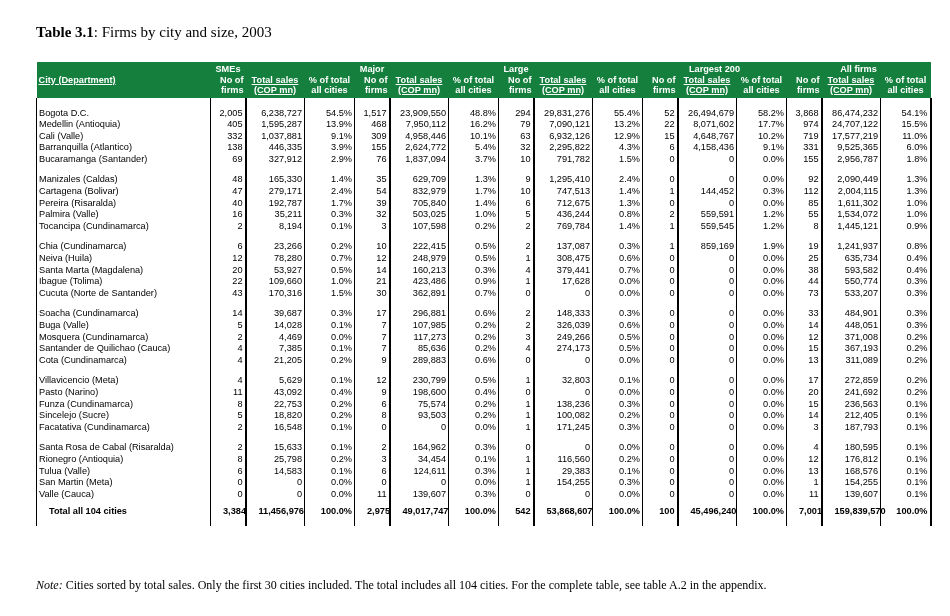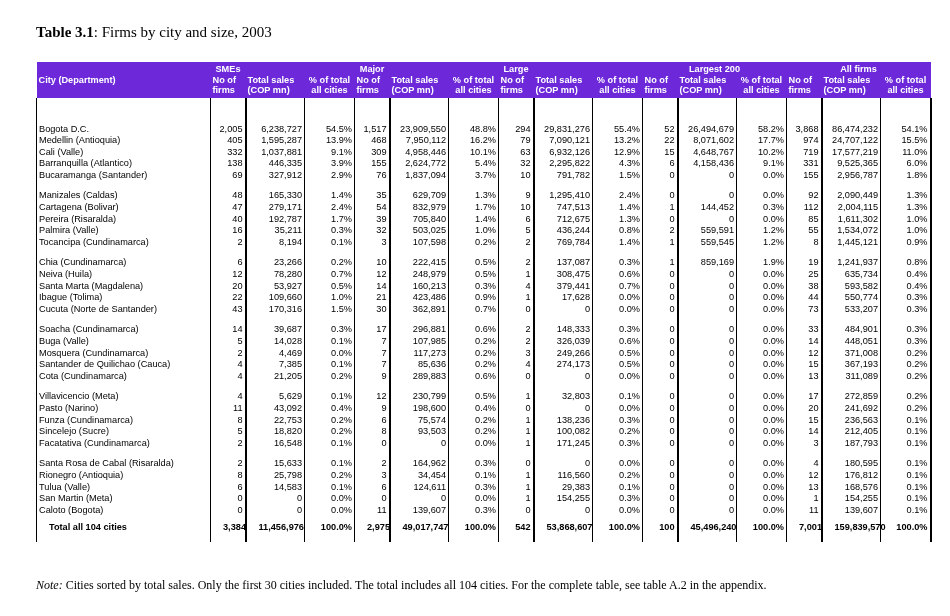--- a/index.html
+++ b/index.html
@@ -4,33 +4,33 @@
 <style>
   html, body { margin: 0; padding: 0; background: #ffffff; }
   body { width: 950px; height: 616px; position: relative; overflow: hidden; font-family: "Liberation Sans", sans-serif; color: #000; }
   .title { position: absolute; left: 36px; top: 24px; font-family: "Liberation Serif", serif; font-size: 15px; }
   .title b { font-weight: bold; }
   table.data { position: absolute; left: 36px; top: 62px; border-collapse: collapse; table-layout: fixed; width: 889px; font-size: 9.2px; }
   table.data col.city { width: 174px; }
   table.data col.no { width: 35px; }
   table.data col.tot { width: 59px; }
   table.data col.pct { width: 50px; }
-  thead th { background: #6d28d9; color: #fff; font-weight: bold; padding: 0 2px; line-height: 10.5px; white-space: nowrap; font-size: 9.2px; }
+  thead th { background: #15803d; color: #fff; font-weight: bold; padding: 0 2px; line-height: 10.5px; white-space: nowrap; font-size: 9.2px; }
   thead th.grp { text-align: center; padding-top: 2px; }
-  thead th.city { text-align: left; vertical-align: middle; padding-left: 2px; }
-  thead th.num { text-align: left; }
+  thead th.city { text-align: left; vertical-align: middle; padding-left: 2px; text-decoration: underline; }
+  thead th.num { text-align: right; }
   thead th.pctc { text-align: center; margin-top: 40px; }
-  thead th.totc { text-align: left; }
+  thead th.totc { text-align: center; text-decoration: underline; }
   tbody td { padding: 0 2px; line-height: 11.6px; height: 11.6px; white-space: nowrap; text-align: right; }
   tbody td.city { text-align: left; border-left: 1px solid #000; }
   tbody td.bl { border-left: 2px solid #000; }
   tbody td.tl { border-left: 1px solid #000; }
   tbody td.br { border-right: 2px solid #000; }
   tbody tr.spacer td { height: 9px; line-height: 9px; }
-  tbody tr.top td { padding-top: 26px; margin-left: 32px; }
+  tbody tr.top td { padding-top: 10px; margin-left: 32px; }
   tbody tr.total td { font-weight: bold; padding-top: 6px; padding-bottom: 8px; padding-left: 12px; }
   .note { position: absolute; left: 36px; top: 578px; font-family: Liberation Serif, serif; font-size: 12px; }
   .note i { font-style: italic; }
 </style>
 </head>
 <body>
 
 <div class="title"><b>Table 3.1</b><span>: Firms by city and size, 2003</span></div>
 
 <table class="data">
@@ -709,21 +709,21 @@
         <td class="bl">154,255</td>
         <td class="tl">0.3%</td>
         <td class="tl">0</td>
         <td class="bl">0</td>
         <td class="tl">0.0%</td>
         <td class="tl">1</td>
         <td class="bl">154,255</td>
         <td class="tl br">0.1%</td>
       </tr>
       <tr>
-        <td class="city">Caloto (Bogota)</td>
+        <td class="city">Valle (Cauca)</td>
         <td class="tl">0</td>
         <td class="bl">0</td>
         <td class="tl">0.0%</td>
         <td class="tl">11</td>
         <td class="bl">139,607</td>
         <td class="tl">0.3%</td>
         <td class="tl">0</td>
         <td class="bl">0</td>
         <td class="tl">0.0%</td>
         <td class="tl">0</td>

